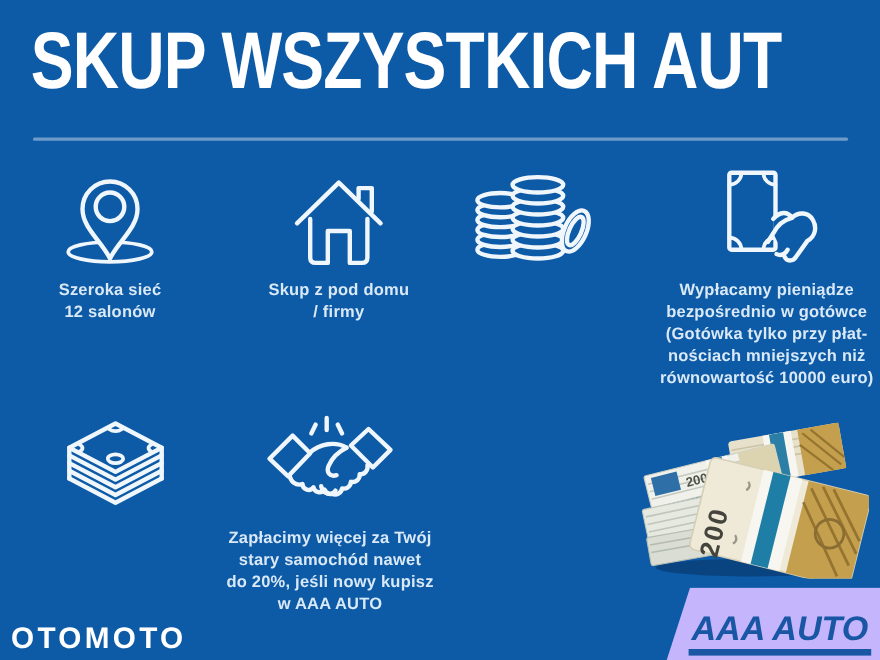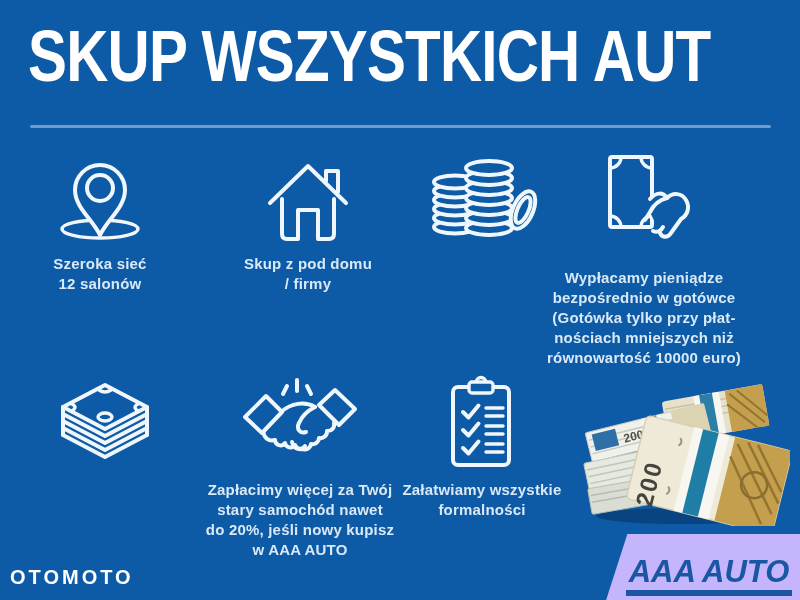--- a/index.html
+++ b/index.html
@@ -17,36 +17,36 @@
   .divider {
     position:absolute; left:30px; top:125px; width:741px; height:3px;
     background:rgba(255,255,255,0.40); border-radius:2px;
   }
   .cell { position:absolute; display:flex; flex-direction:column; align-items:center; }
   .r1 { top:146px; }
   .r2 { top:372px; }
   #cell-1 { left:8px;   width:184px; }
   #cell-2 { left:212px; width:192px;justify-content:space-between; }
   #cell-3 { left:386px; width:192px; }
-  #cell-4 { left:542px; width:204px;gap:14px; }
+  #cell-4 { left:595px; width:204px; }
   #cell-5 { left:8px;   width:194px; }
   #cell-6 { left:200px; width:200px; }
   #cell-7 { left:384px; width:196px; }
   .icon-box { height:100px; display:flex; align-items:center; justify-content:center; }
   .caption {
     margin:8px 0 0 0; font-size:15px; line-height:20px; font-weight:bold;
     color:#D9E9F7; text-align:center; white-space:pre-line; letter-spacing:0.2px;
   }
   .ic { stroke:#EFF6FC; stroke-width:4; fill:none; stroke-linecap:round; stroke-linejoin:round; }
   .ic .fillbg { fill:#0D5AA6; }
   .ic .thin { stroke-width:3.4; }
   .money-photo { position:absolute; left:578px; top:376px; width:212px; height:150px; }
   .otomoto {
     position:absolute; left:10px; top:567px;
-    color:#FFFFFF; font-weight:bold; font-size:20px; letter-spacing:3px; line-height:1;
+    color:#FFFFFF; font-weight:bold; font-size:27px; letter-spacing:3px; line-height:1;
   }
   .aaa-badge {
     position:absolute; left:592px; top:534px; width:208px; height:84px;
     background:#c4b5fd;
     clip-path:polygon(17% 0, 100% 0, 100% 100%, 4% 100%);
     display:flex; align-items:center; justify-content:center;
     padding-left:26px; box-sizing:border-box;
   }
   .aaa-text {
     font-style:italic; font-weight:bold; font-size:31px; line-height:1;
@@ -165,40 +165,20 @@
         <path class="fillbg" d="M6 41 L27 20 L43 36 L23 57 Z"></path>
         <path class="fillbg" d="M116 33 L96 14 L80 29 L100 49 Z"></path>
       </svg>
     </div>
     <p class="caption">Zapłacimy więcej za Twój
 stary samochód nawet
 do 20%, jeśli nowy kupisz
 w AAA AUTO</p>
   </div>
 
-  <div class="cell r2" id="cell-7">
-    <div class="icon-box">
-      <svg class="ic" width="98" height="98" viewBox="0 0 98 98">
-        <rect x="20" y="14" width="56" height="78" rx="5"></rect>
-        <circle class="fillbg thin" cx="48" cy="9" r="4.5"></circle>
-        <rect class="fillbg thin" x="36" y="9" width="24" height="11" rx="3"></rect>
-        <path d="M30 39 l5.5 5.5 l10 -12"></path>
-        <path class="thin" d="M53 35 L70 35"></path>
-        <path class="thin" d="M53 43 L70 43"></path>
-        <path d="M30 57 l5.5 5.5 l10 -12"></path>
-        <path class="thin" d="M53 53 L70 53"></path>
-        <path class="thin" d="M53 61 L70 61"></path>
-        <path d="M30 75 l5.5 5.5 l10 -12"></path>
-        <path class="thin" d="M53 71 L70 71"></path>
-        <path class="thin" d="M53 79 L70 79"></path>
-      </svg>
-    </div>
-    <p class="caption">Załatwiamy wszystkie
-formalności</p>
-  </div>
 
   <svg class="money-photo" viewBox="0 0 210 150">
     <ellipse cx="105" cy="140" rx="88" ry="8" fill="rgba(3,28,58,0.35)"></ellipse>
 
     <g transform="rotate(-10 140 40)">
       <rect x="86" y="16" width="102" height="42" rx="3" fill="#E7E1CC"></rect>
       <path d="M88 24 H186 M88 31 H186 M88 38 H186" stroke="#CBC2A4" stroke-width="1.5" fill="none"></path>
       <rect x="150" y="16" width="38" height="42" fill="#C49F4E"></rect>
       <path d="M154 20 l30 34 M162 18 l26 30 M150 30 l26 28" stroke="#94742F" stroke-width="2" fill="none"></path>
       <rect x="118" y="16" width="26" height="42" fill="#F8F6F0"></rect>

